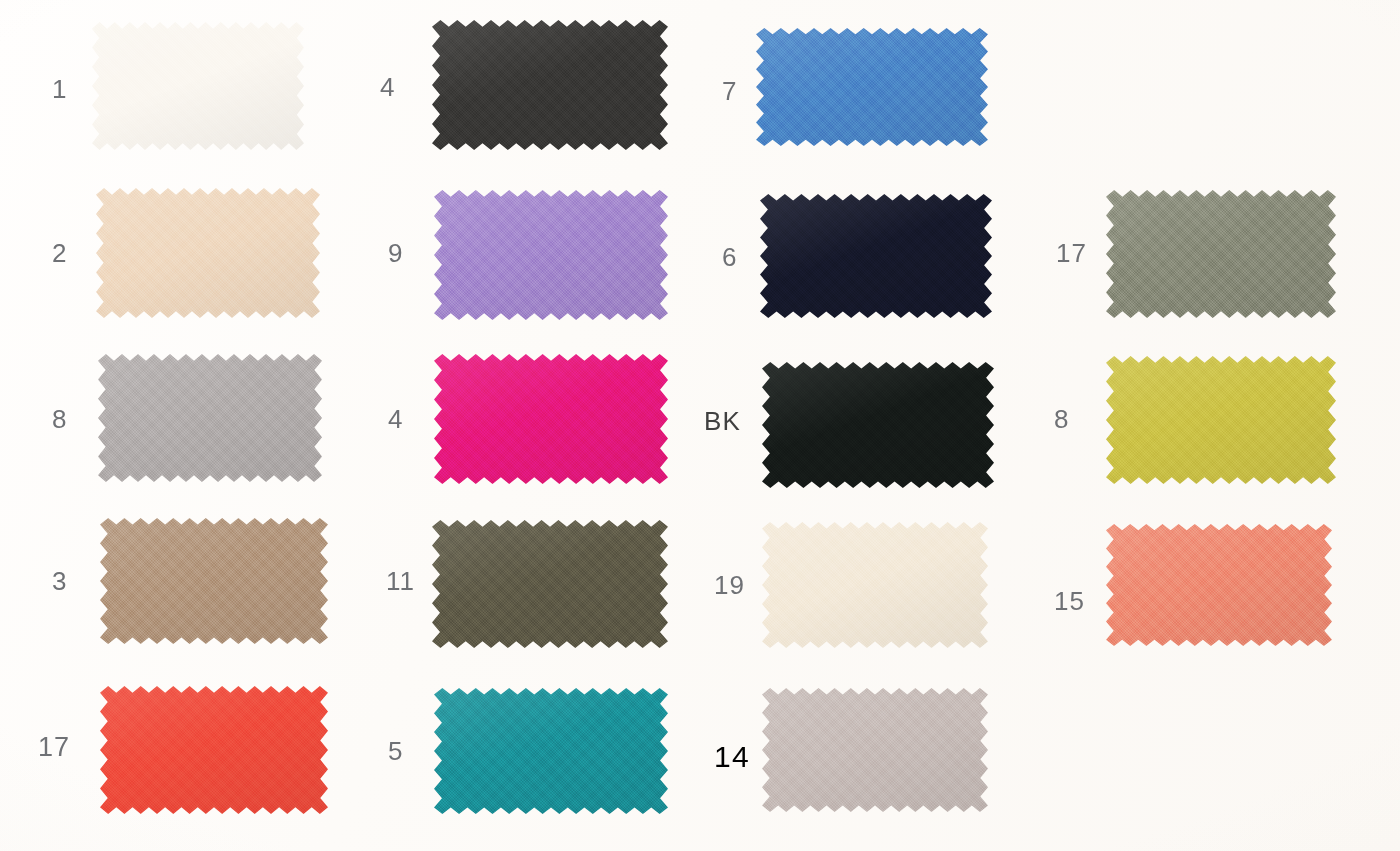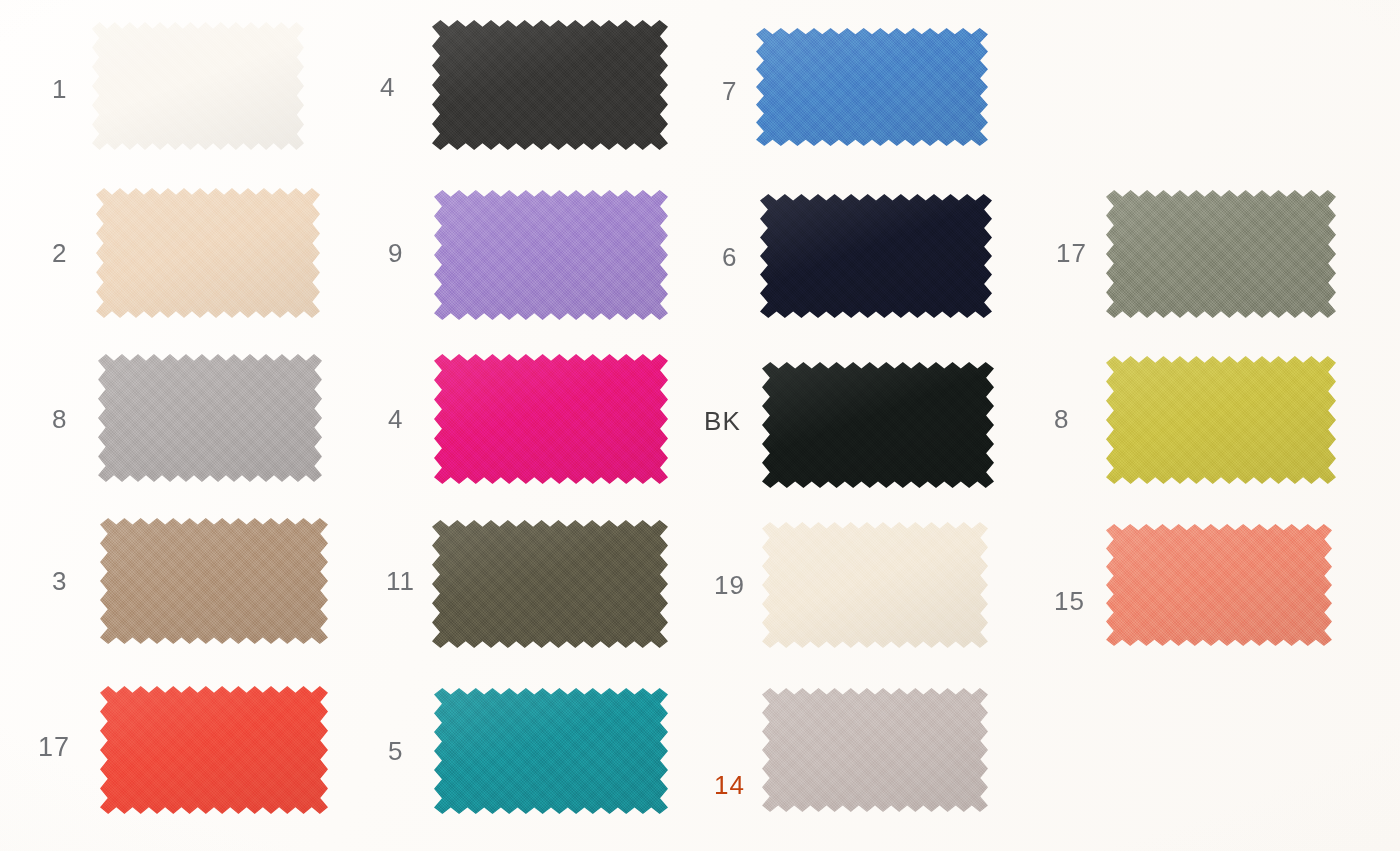--- a/index.html
+++ b/index.html
@@ -208,21 +208,21 @@
           <div class="swatch-shade"></div>
         </div>
       </div>
       <div class="swatch-label" style="left: 714px; top: 572px; font-size: 26px; color: rgb(111, 113, 117);">19</div>
       <div class="swatch" style="left: 762px; top: 688px; width: 226px; height: 124px;">
         <div class="swatch-body" style="background: rgb(199, 188, 184); filter: drop-shadow(rgba(120, 110, 100, 0.2) 1px 2px 2px);">
           <div class="swatch-weave"></div>
           <div class="swatch-shade"></div>
         </div>
       </div>
-      <div class="swatch-label" style="left: 714px; top: 772px; font-size: 26px; color: #c2410c;">14</div>
+      <div class="swatch-label" style="left: 714px; top: 742px; font-size: 30px; color: #000000;">14</div>
       <div class="swatch" style="left: 1106px; top: 190px; width: 230px; height: 128px;">
         <div class="swatch-body" style="background: rgb(135, 138, 120); filter: drop-shadow(rgba(120, 110, 100, 0.2) 1px 2px 2px);">
           <div class="swatch-weave"></div>
           <div class="swatch-shade"></div>
         </div>
       </div>
       <div class="swatch-label" style="left: 1056px; top: 240px; font-size: 26px; color: rgb(111, 113, 117);">17</div>
       <div class="swatch" style="left: 1106px; top: 356px; width: 230px; height: 128px;">
         <div class="swatch-body" style="background: rgb(204, 194, 70); filter: drop-shadow(rgba(120, 110, 100, 0.2) 1px 2px 2px);">
           <div class="swatch-weave"></div>

